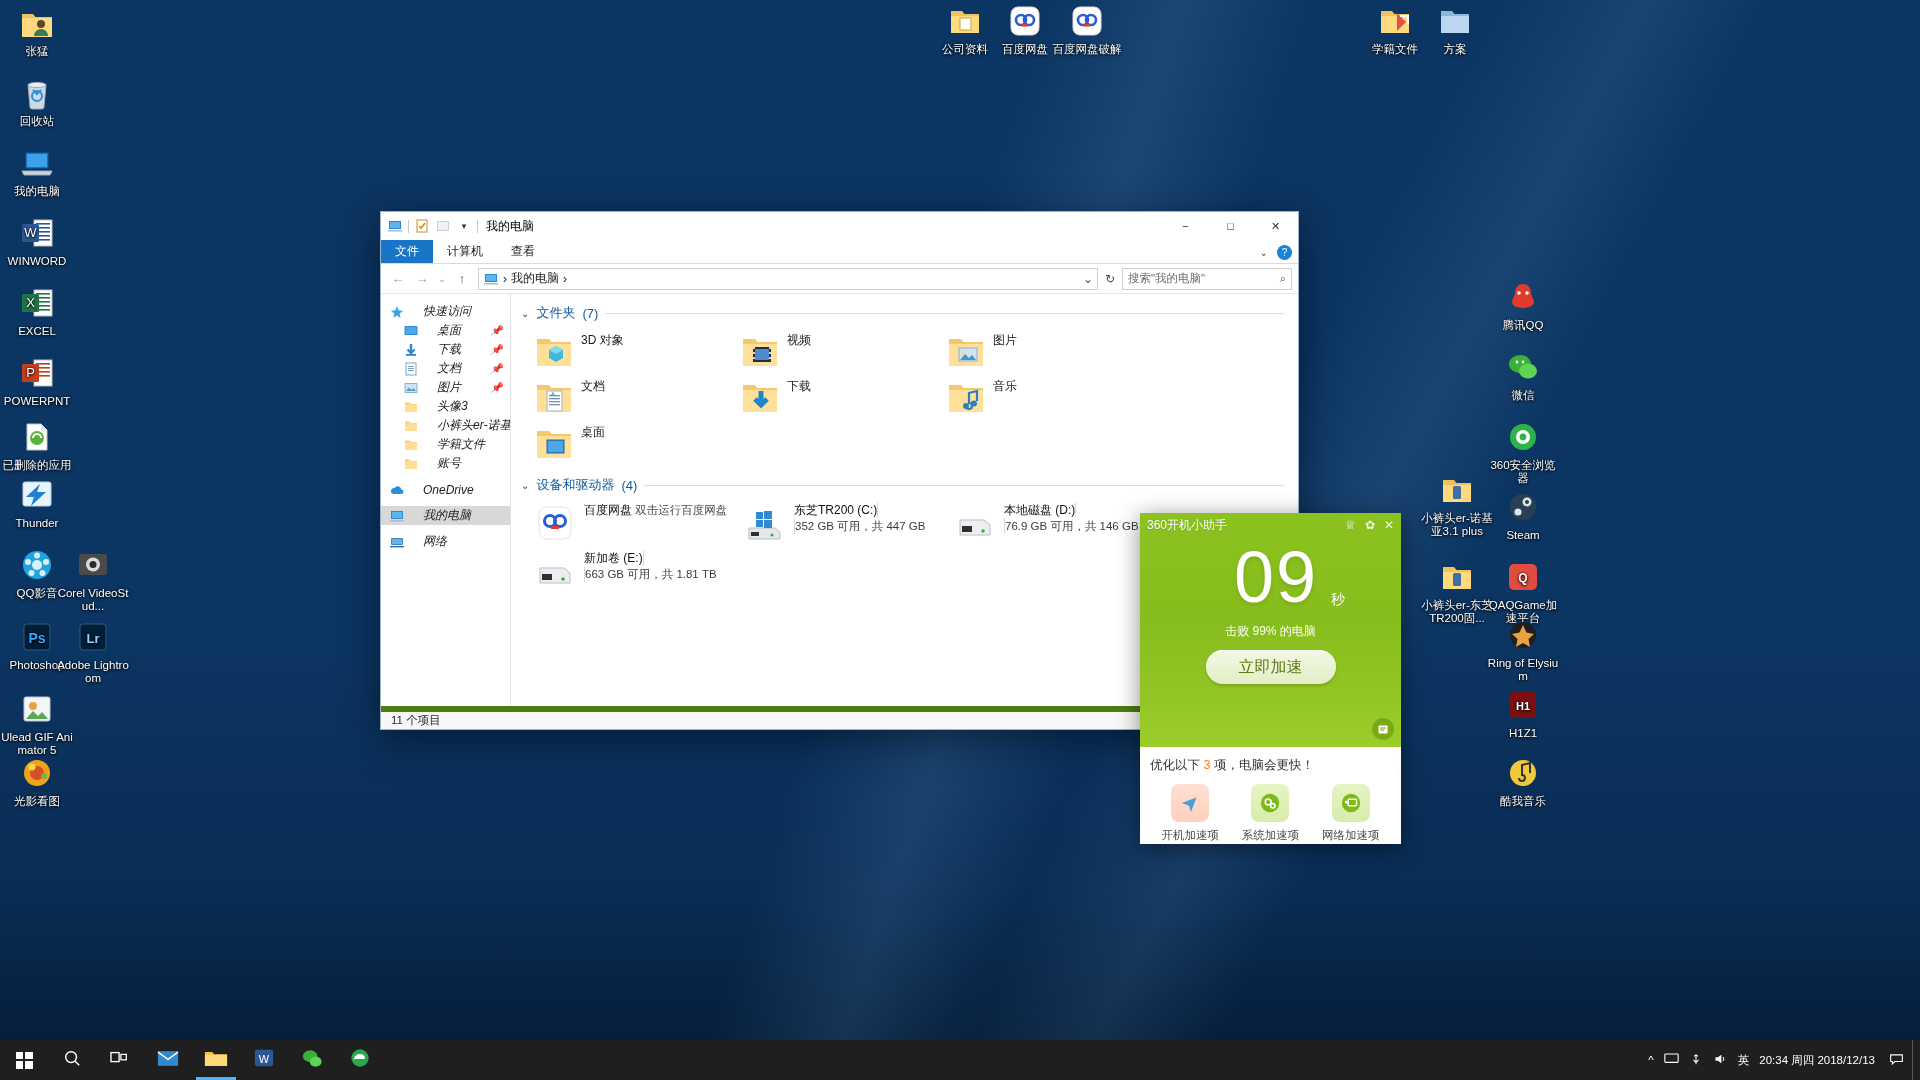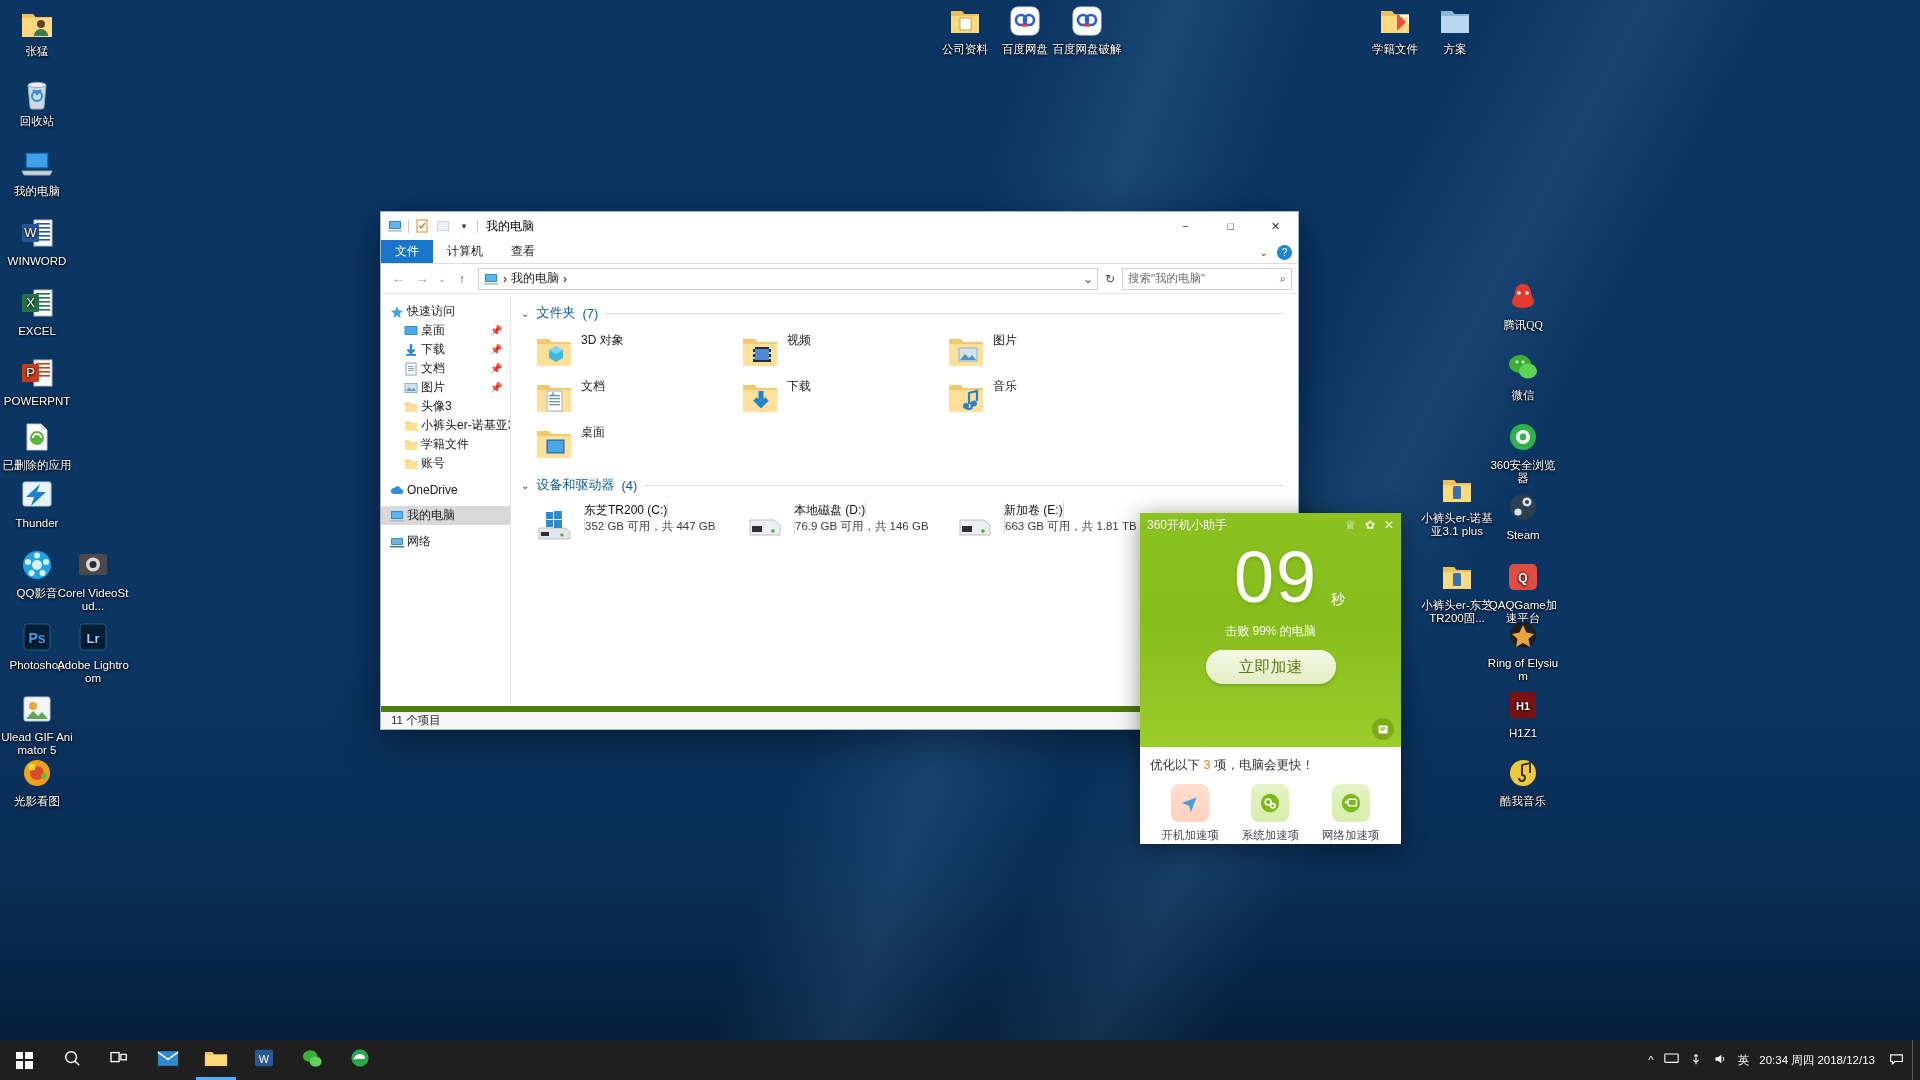--- a/index.html
+++ b/index.html
@@ -111,22 +111,22 @@
   }
   .searchbox .sicon { margin-left: auto; color: #4a4a4a; font-size: 11px; }
 
   .body { flex: 1; display: flex; overflow: hidden; }
 
   .sidebar {
     width: 130px; background: #fff; border-right: 1px solid #e2e2e2;
     padding-top: 8px; overflow: hidden; font-size: 12px;
   }
   .sbitem {
-    height: 19px; display: flex; align-items: center; gap: 2px;
-    padding-left: 8px; position: relative; white-space: nowrap;
+    height: 19px; display: flex; align-items: center; gap: 18px;
+    padding-left: 8px; position: relative; white-space: nowrap; font-style: italic;
   }
   .sbitem.sel { background: #d8d8d8; }
   .sbitem .si { width: 16px; height: 16px; flex: 0 0 16px; position: relative; }
   .sbitem .pin { position: absolute; right: 7px; color: #8c8c8c; font-size: 10px; }
   .sbitem.indent { padding-left: 22px; }
   .sbitem.root { padding-left: 8px; margin-top: 7px; }
 
   .content { flex: 1; background: #fff; padding: 10px 0 0 10px; overflow: hidden; position: relative; }
   .group-head {
     display: flex; align-items: center; gap: 7px; color: #0f5a9e; font-size: 13px;
@@ -453,21 +453,21 @@
 <div class="dicon" style="left:1418px;top:4px;">
   <span class="glyph">
     <svg viewBox="0 0 34 34">
         <path d="M3 7h11l2.5 3H31v19H3z" fill="#8fb8d8"></path>
         <path d="M3 12h28v17H3z" fill="#b9d7ef"></path>
       </svg>
   </span>
   <span class="lbl">方案</span>
 </div>
 
-<div class="dicon" style="left:1486px;top:280px;font-family:Liberation Serif, serif;">
+<div class="dicon" style="left:1486px;top:280px;">
   <span class="glyph">
     <svg viewBox="0 0 34 34">
         <path d="M17 4c-5 0-8 4-8 9 0 3-3 6-3 9s4 6 11 6 11-3 11-6-3-6-3-9c0-5-3-9-8-9z" fill="#e23b2e"></path>
         <circle cx="13" cy="13" r="1.8" fill="#fff"></circle>
         <circle cx="21" cy="13" r="1.8" fill="#fff"></circle>
       </svg>
   </span>
   <span class="lbl">腾讯QQ</span>
 </div>
 
@@ -880,20 +880,34 @@
       </div>
 
       <div class="group-head" style="margin-top:10px;">
         <span class="arrow">⌄</span>
         <span>设备和驱动器</span>
         <span class="cnt">(4)</span>
         <span class="rule"></span>
       </div>
 
       <div class="drives">
+        <div class="ditem">
+          <span class="dicn">
+            <svg viewBox="0 0 40 38" width="40" height="38">
+                <rect x="4" y="3" width="32" height="32" rx="8" fill="#fff" stroke="#e0e0e0"></rect>
+                <circle cx="15" cy="17" r="5.5" fill="none" stroke="#2a5cd6" stroke-width="3"></circle>
+                <circle cx="25" cy="17" r="5.5" fill="none" stroke="#2a5cd6" stroke-width="3"></circle>
+                <rect x="16" y="22" width="8" height="3" fill="#e53935"></rect>
+              </svg>
+          </span>
+          <span class="dtxt">
+            <span class="dname">百度网盘</span>
+            <span class="dsub">双击运行百度网盘</span>
+          </span>
+        </div>
 
         <div class="ditem">
           <span class="dicn">
             <svg viewBox="0 0 40 38" width="40" height="38">
                 <path d="M4 24h26l5 4v7H4z" fill="#e4e7ea" stroke="#b6bfc7"></path>
                 <path d="M6 28h8v4H6z" fill="#2f2f2f"></path>
                 <circle cx="27" cy="31" r="1.6" fill="#4aa63c"></circle>
                 <g fill="#2f8ad2">
                   <rect x="11" y="8" width="7" height="7"></rect>
                   <rect x="19" y="7" width="8" height="8"></rect>

